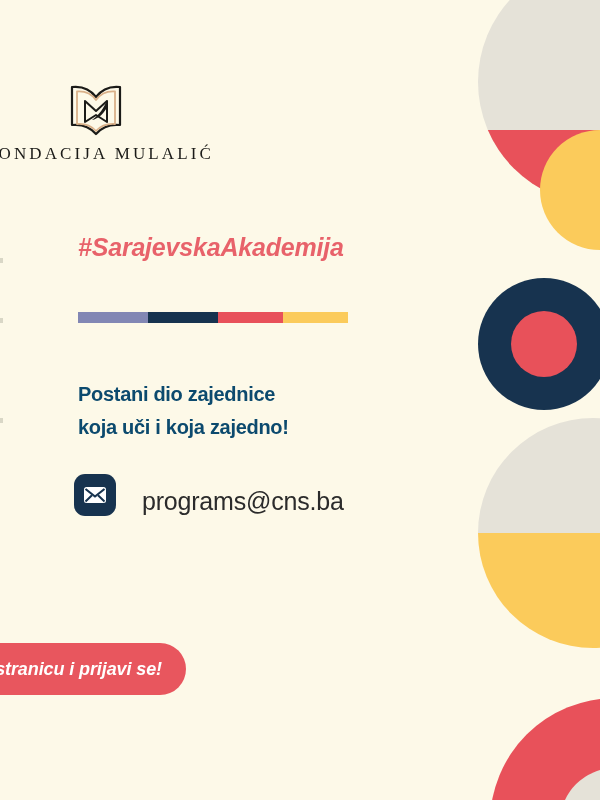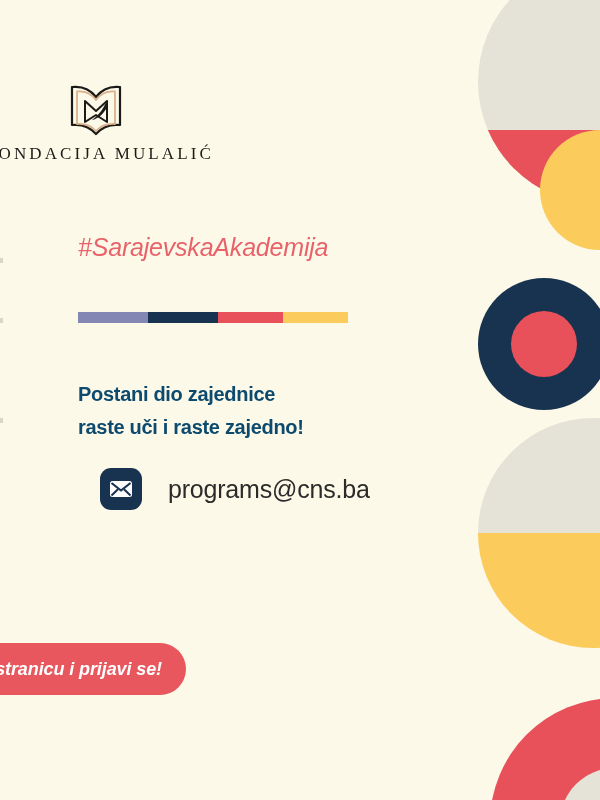--- a/index.html
+++ b/index.html
@@ -140,21 +140,21 @@
     white-space: nowrap;
   }
 
   
   .hashtags {
     position: absolute;
     left: 78px; top: 232px;
     color: #E8626A;
     font-size: 25px;
     font-style: italic;
-    font-weight: 400;
+    font-weight: 700;
     line-height: 31px;
     letter-spacing: -0.2px;
     white-space: nowrap;
   }
 
   
   .color-bar {
     position: absolute;
     left: 78px; top: 312px;
     width: 270px;
@@ -175,23 +175,22 @@
     white-space: nowrap;
   }
 
   
   .contact-list {
     position: absolute;
     left: 74px; top: 462px;
   }
   .contact-row {
     display: flex;
-    align-items: center;
+    align-items: flex-end;
     height: 54px;
-    margin-left: 26px;
   }
   .contact-icon {
     width: 42px;
     height: 42px;
     border-radius: 11px;
     background: #17334F;
     display: flex;
     align-items: center;
     justify-content: center;
     flex: none;
@@ -288,21 +287,21 @@
 
     <div class="color-bar">
       <span style="width:26%;background:#8287B4"></span>
       <span style="width:26%;background:#17334F"></span>
       <span style="width:24%;background:#E8515A"></span>
       <span style="width:24%;background:#FBCB5B"></span>
     </div>
 
     <div class="headline">
       <div>Postani dio zajednice</div>
-      <div>raste uči i raste zajedno!</div>
+      <div>koja uči i koja zajedno!</div>
     </div>
 
     <div class="contact-list">
 
       <div class="contact-row">
         <span class="contact-icon">
           <svg width="24" height="18" viewBox="0 0 24 18">
             <rect x="1" y="1" width="22" height="16" rx="2.5" fill="#FFFFFF"></rect>
             <path d="M2.5,3 L12,10.5 L21.5,3" fill="none" stroke="#17334F" stroke-width="2.2" stroke-linejoin="round"></path>
             <path d="M2.5,15.5 L9,9.2 M21.5,15.5 L15,9.2" fill="none" stroke="#17334F" stroke-width="2"></path>

